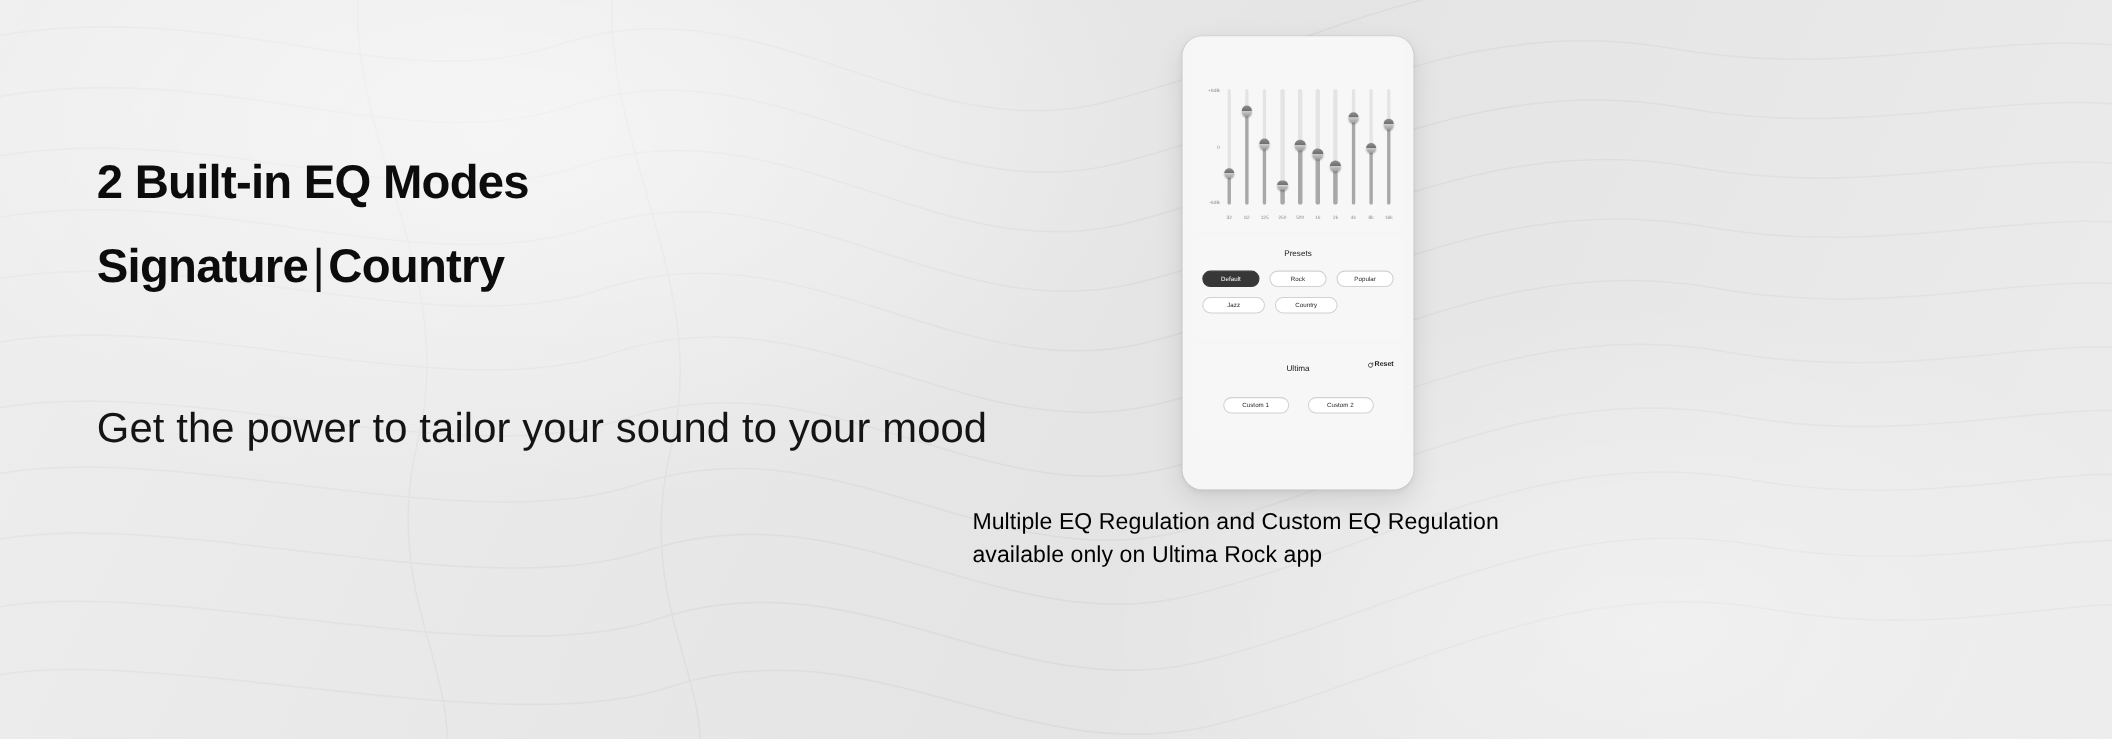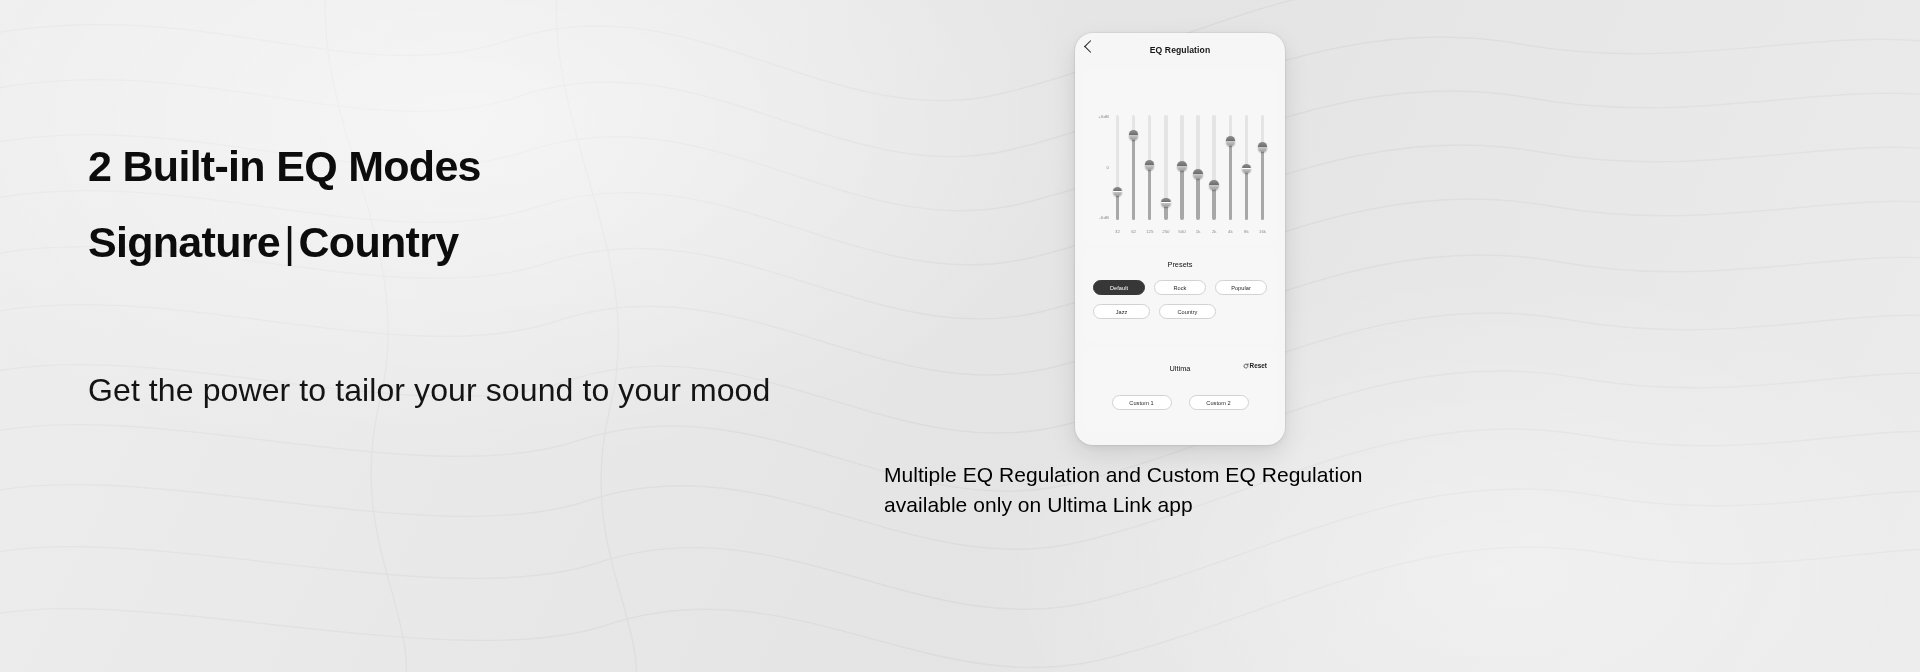--- a/index.html
+++ b/index.html
@@ -61,21 +61,21 @@
     white-space: nowrap;
   }
   .headline .bar {
     font-weight: 400;
     padding: 0 4px;
   }
   .subhead {
     position: absolute;
     left: 88px;
     top: 371px;
-    font-size: 32px;
+    font-size: 38px;
     line-height: 38px;
     font-weight: 400;
     color: #141414;
     letter-spacing: 0.1px;
     white-space: nowrap;
     z-index: 4;
   }
 
   
   .phone {
@@ -310,24 +310,20 @@
     <div class="headline">2 Built-in EQ Modes</div>
     <div class="headline">
       <span>Signature</span><span class="bar">|</span><span>Country</span>
     </div>
   </div>
 
   <div class="subhead">Get the power to tailor your sound to your mood</div>
 
   <div class="phone">
 
-    <div class="phone-header">
-      <span class="back-chevron"></span>
-      <span class="phone-title">EQ Regulation</span>
-    </div>
 
     <div class="eq-panel">
       <div class="eq-axis top">+6dB</div>
       <div class="eq-axis mid">0</div>
       <div class="eq-axis bot">-6dB</div>
 
       <div class="sliders" id="sliders">
           <div class="slider">
             <div class="track"></div>
             <div class="track-fill" style="height: 28.625px;"></div>
@@ -422,16 +418,16 @@
       <div class="custom-chip-row" id="custom-row">
           <div class="chip wide">Custom 1</div>
           <div class="chip wide">Custom 2</div>
         </div>
     </div>
 
   </div>
 
   <div class="caption">
     <div>Multiple EQ Regulation and Custom EQ Regulation</div>
-    <div>available only on Ultima Link app</div>
+    <div>available only on Ultima Rock app</div>
   </div>
 
 </div>
 
 </body></html>

